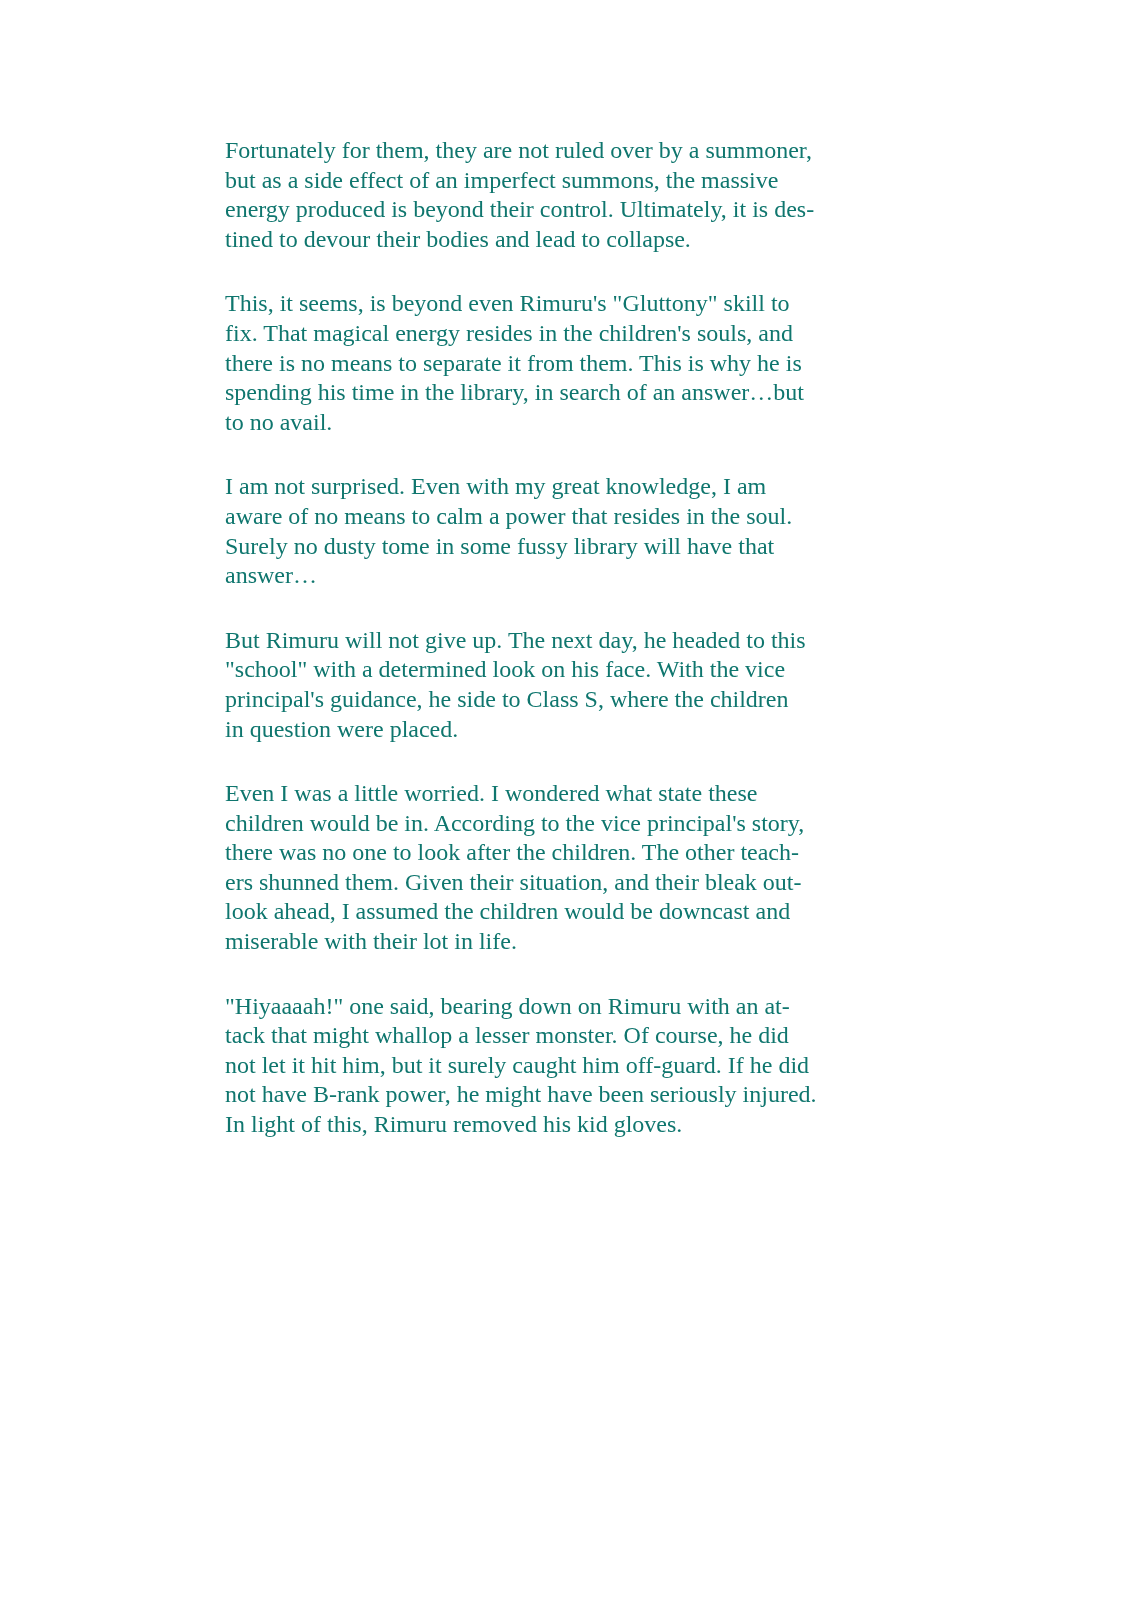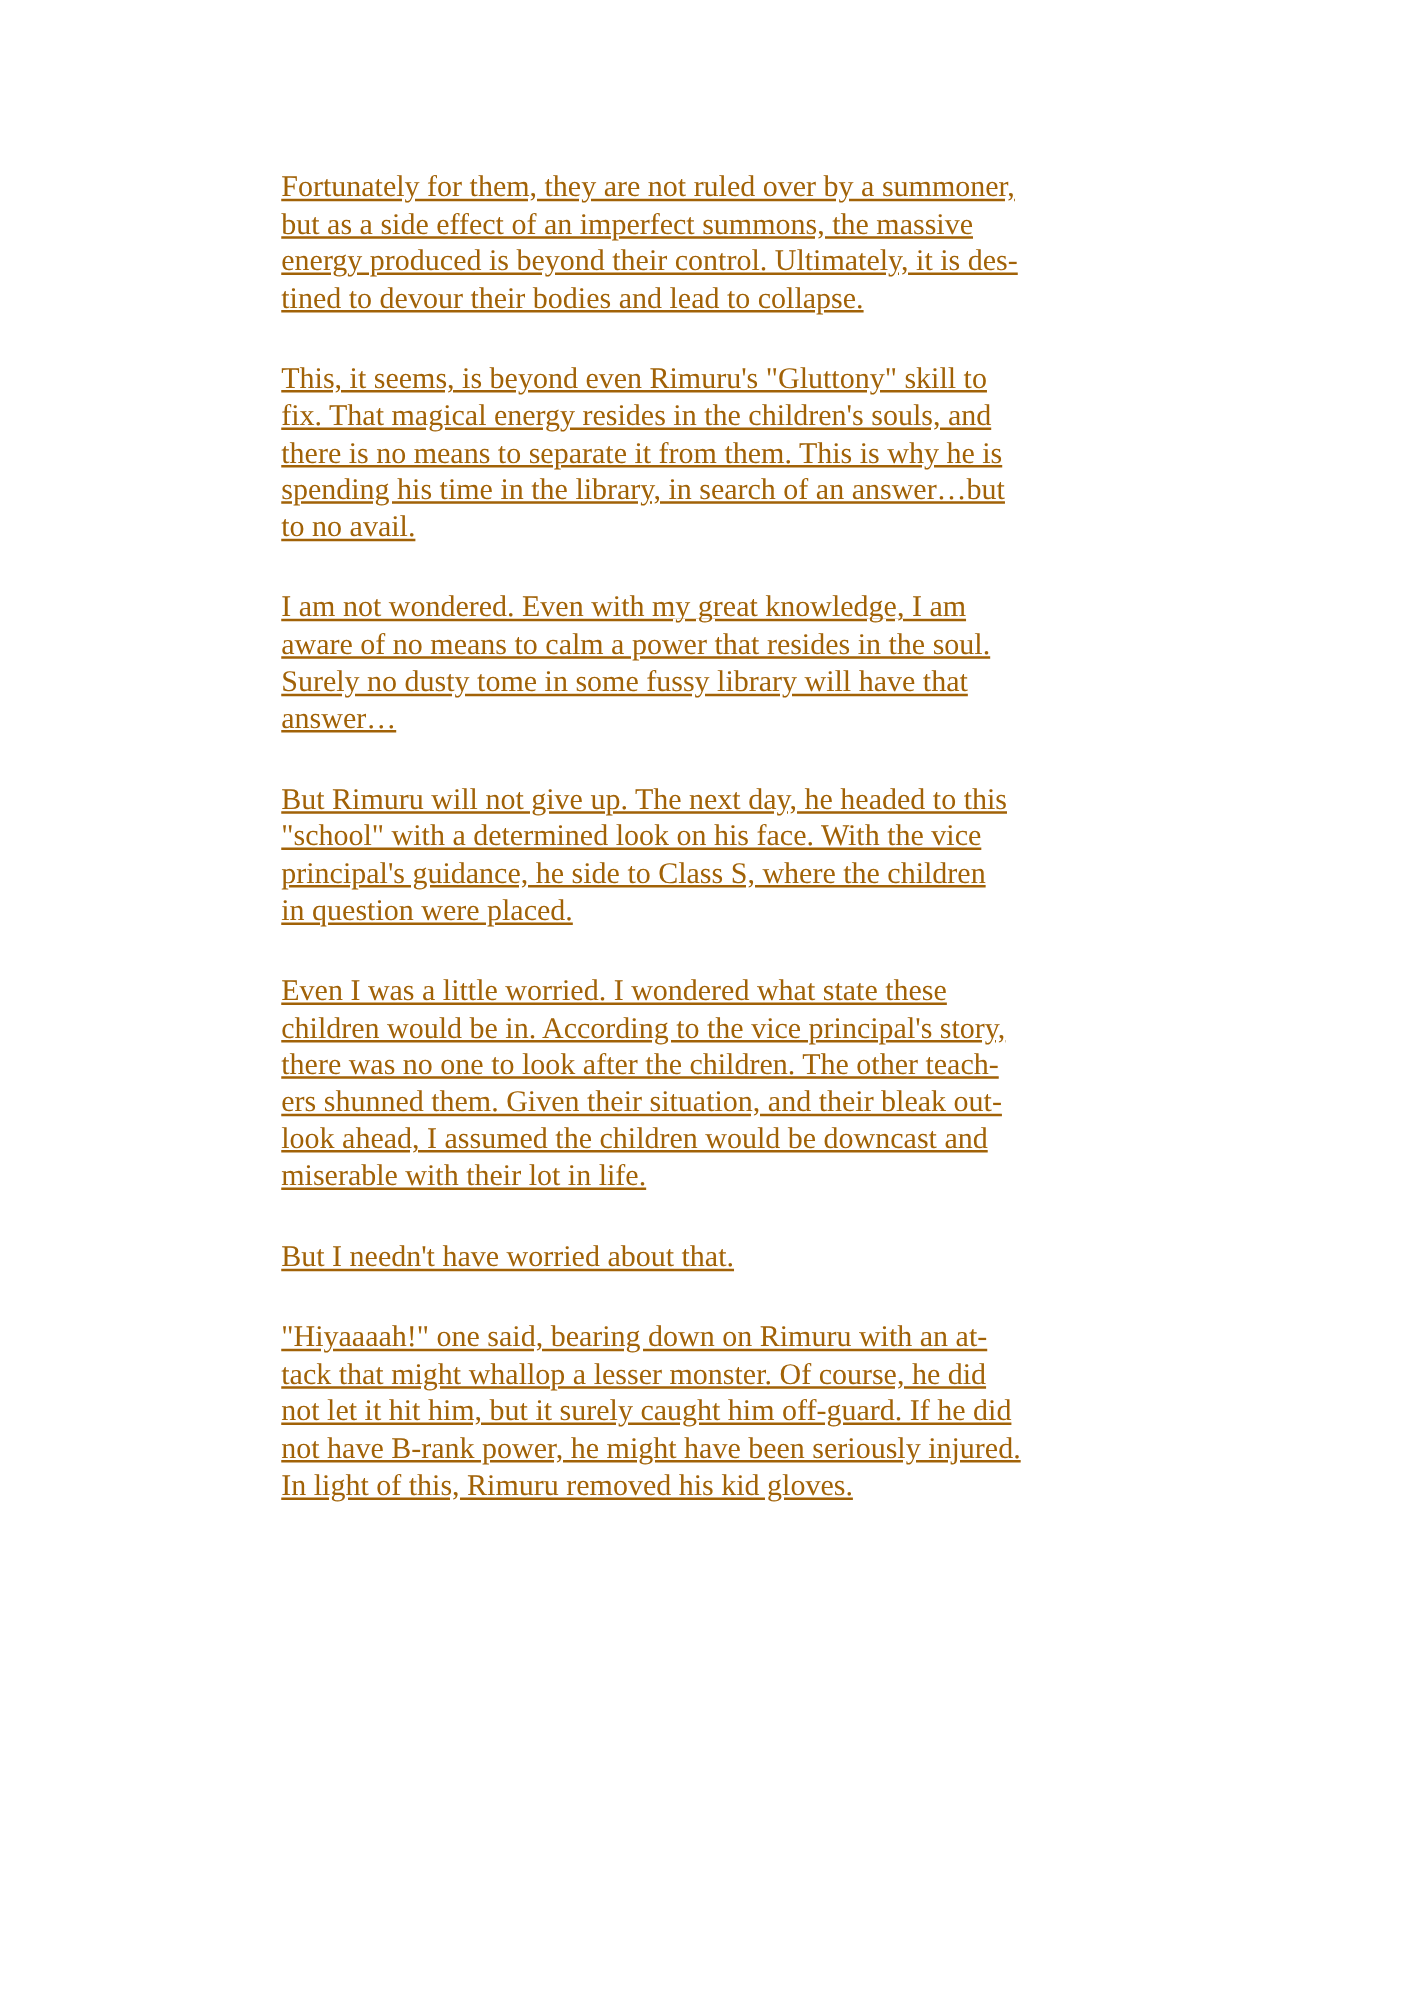--- a/index.html
+++ b/index.html
@@ -30,44 +30,43 @@
     white-space: pre-line; 
   }
   .para:last-child {
     margin-bottom: 0;
   }
 </style>
 </head>
 <body>
 
 <div class="page">
-  <div class="text-block" id="text-block" style="color: #a16207; text-decoration: underline;">
+  <div class="text-block" id="text-block" style="color: #0f766e;">
       <p class="para">Fortunately for them, they are not ruled over by a summoner,
 but as a side effect of an imperfect summons, the massive
 energy produced is beyond their control. Ultimately, it is des-
 tined to devour their bodies and lead to collapse.</p>
       <p class="para">This, it seems, is beyond even Rimuru's "Gluttony" skill to
 fix. That magical energy resides in the children's souls, and
 there is no means to separate it from them. This is why he is
 spending his time in the library, in search of an answer…but
 to no avail.</p>
-      <p class="para">I am not wondered. Even with my great knowledge, I am
+      <p class="para">I am not surprised. Even with my great knowledge, I am
 aware of no means to calm a power that resides in the soul.
 Surely no dusty tome in some fussy library will have that
 answer…</p>
       <p class="para">But Rimuru will not give up. The next day, he headed to this
 "school" with a determined look on his face. With the vice
 principal's guidance, he side to Class S, where the children
 in question were placed.</p>
       <p class="para">Even I was a little worried. I wondered what state these
 children would be in. According to the vice principal's story,
 there was no one to look after the children. The other teach-
 ers shunned them. Given their situation, and their bleak out-
 look ahead, I assumed the children would be downcast and
 miserable with their lot in life.</p>
-      <p class="para">But I needn't have worried about that.</p>
       <p class="para">"Hiyaaaah!" one said, bearing down on Rimuru with an at-
 tack that might whallop a lesser monster. Of course, he did
 not let it hit him, but it surely caught him off-guard. If he did
 not have B-rank power, he might have been seriously injured.
 In light of this, Rimuru removed his kid gloves.</p>
     </div>
 </div>
 
 </body></html>

